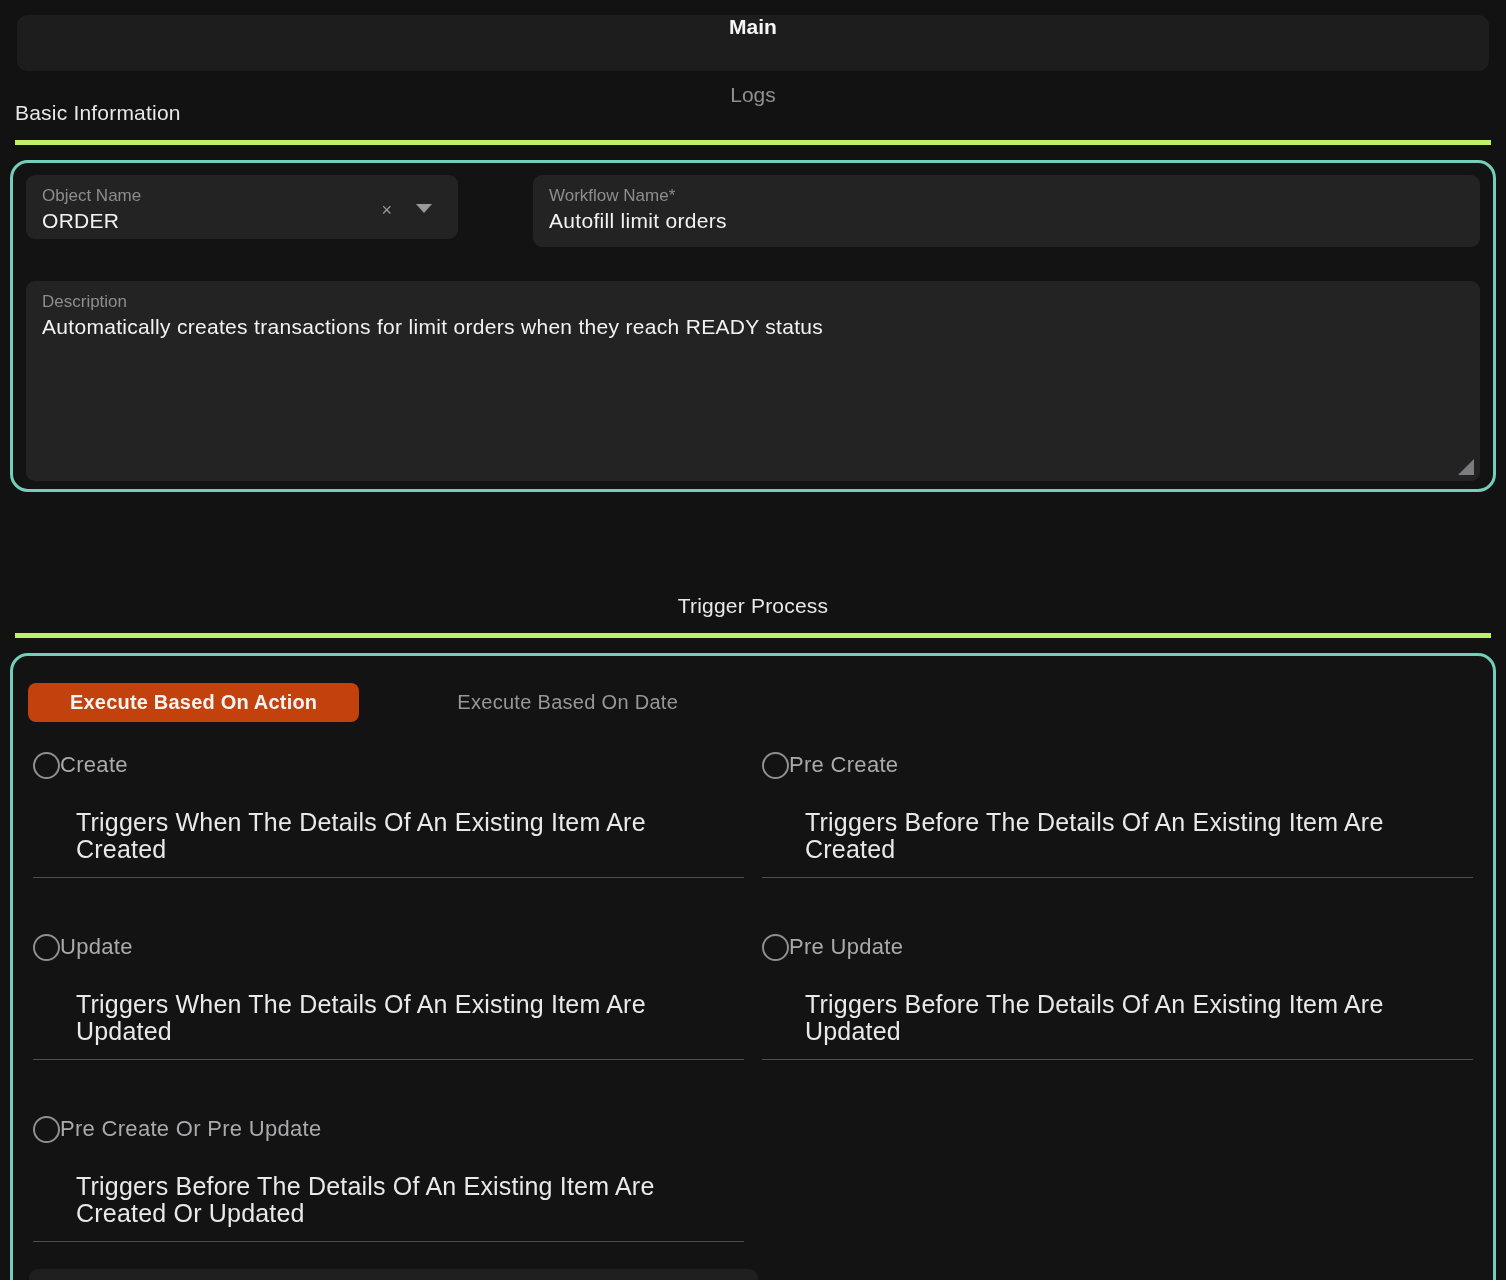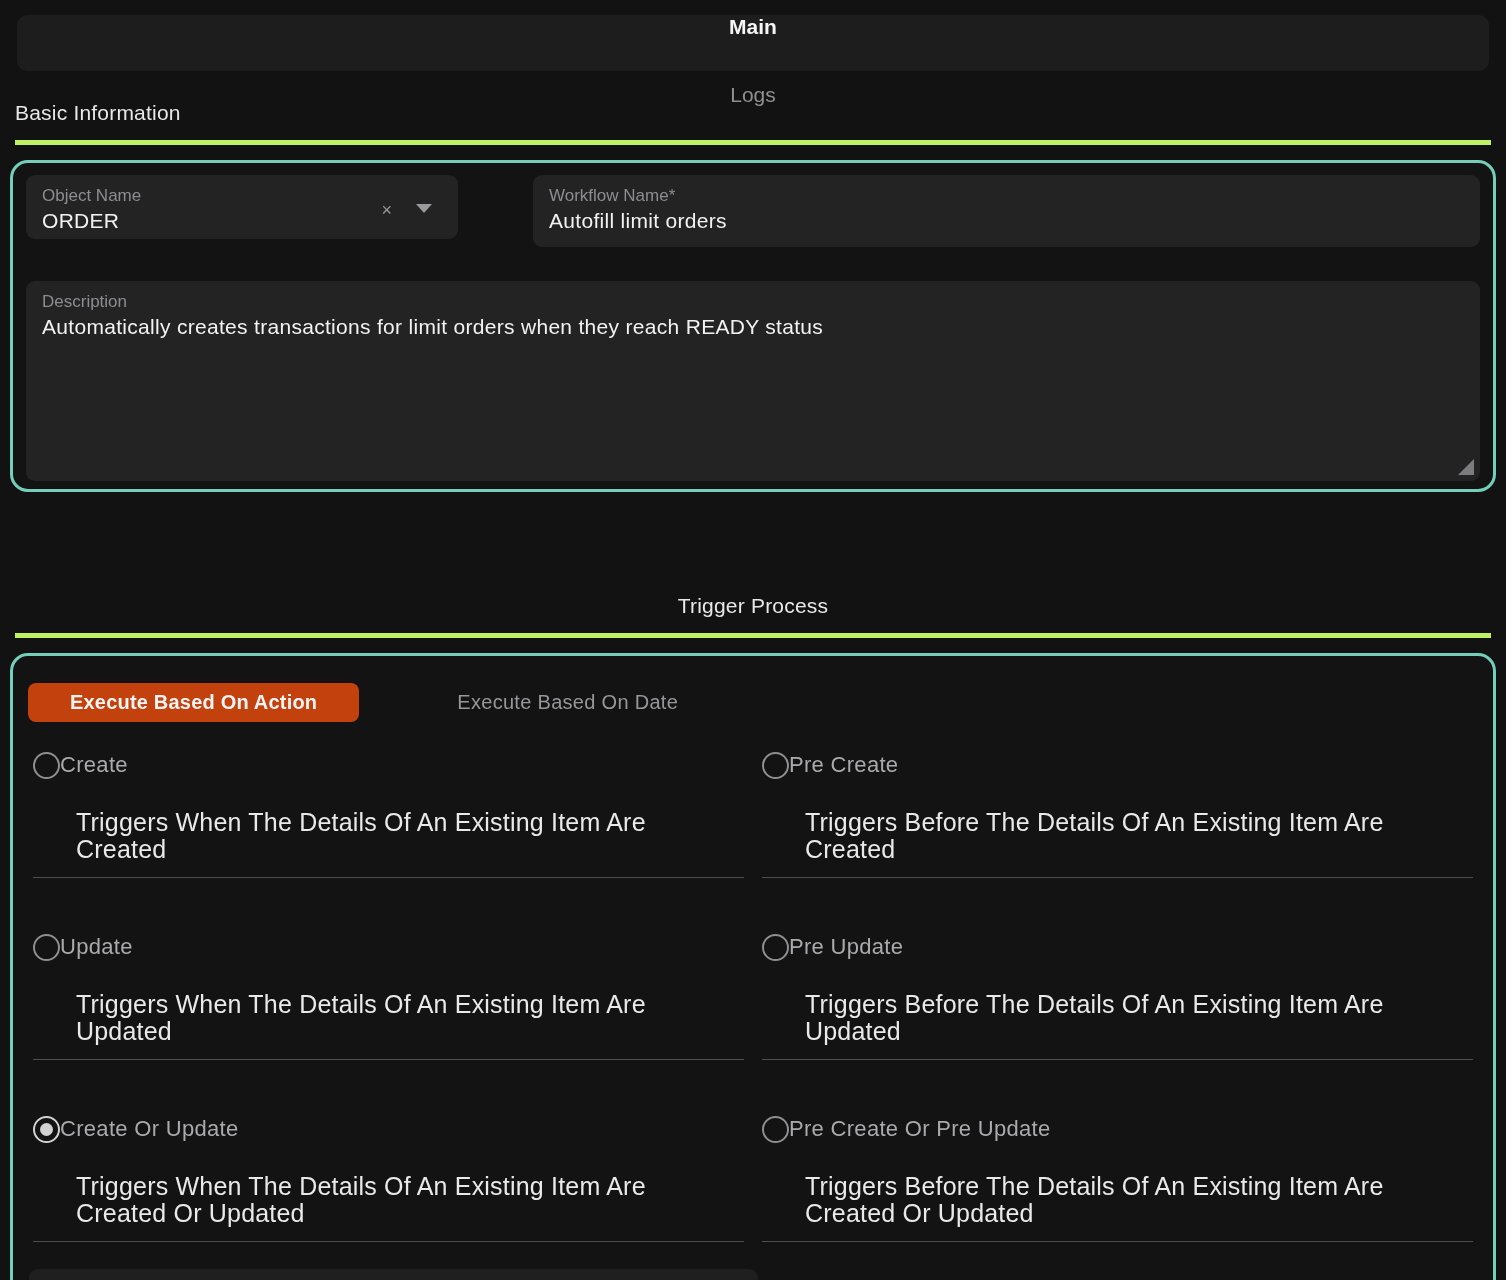--- a/index.html
+++ b/index.html
@@ -151,29 +151,20 @@
     <div class="option-cell">
       <div class="opt-header">
         <span class="radio">
             <span class="dot"></span>
           </span>
         <span class="opt-label">Pre Update</span>
       </div>
       <div class="opt-desc">Triggers Before The Details Of An Existing Item Are Updated</div>
     </div>
 
-    <div class="option-cell">
-      <div class="opt-header">
-        <span class="radio selected">
-            <span class="dot"></span>
-          </span>
-        <span class="opt-label">Create Or Update</span>
-      </div>
-      <div class="opt-desc">Triggers When The Details Of An Existing Item Are Created Or Updated</div>
-    </div>
 
     <div class="option-cell">
       <div class="opt-header">
         <span class="radio">
             <span class="dot"></span>
           </span>
         <span class="opt-label">Pre Create Or Pre Update</span>
       </div>
       <div class="opt-desc">Triggers Before The Details Of An Existing Item Are Created Or Updated</div>
     </div>

